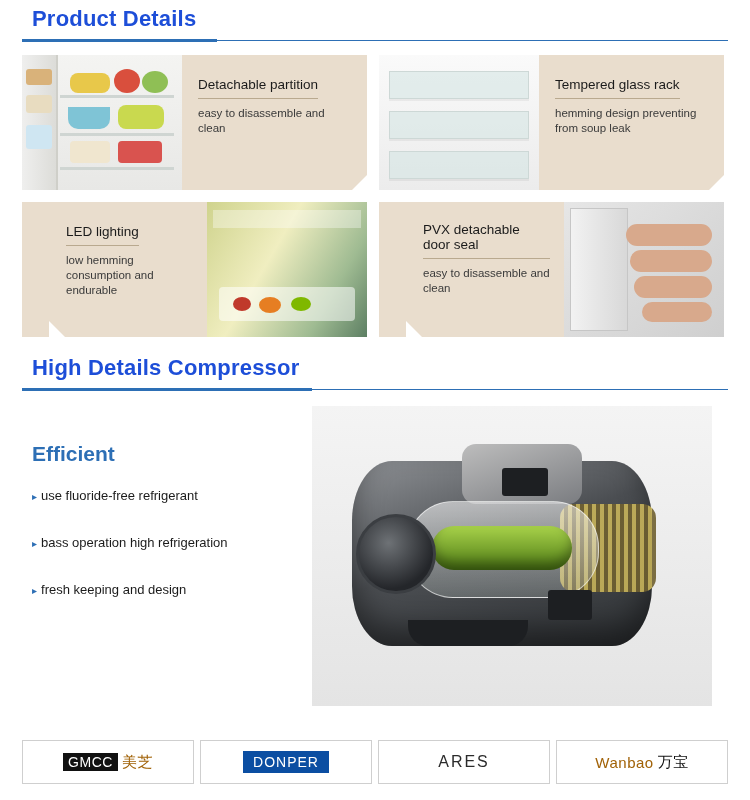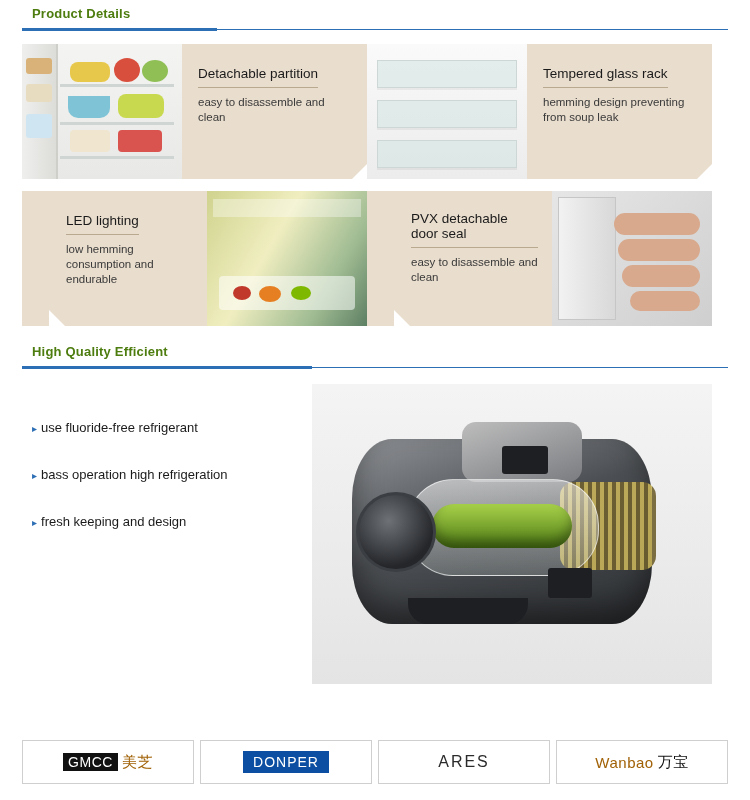--- a/index.html
+++ b/index.html
@@ -19,23 +19,23 @@
     width: 750px;
     height: 800px;
   }
 
   
   .section-head {
     position: relative;
     margin: 0 22px;
   }
   .section-head .title {
-    font-size: 13px;
+    font-size: 22px;
     font-weight: bold;
-    color: #4d7c0f;
+    color: #1d4ed8;
     padding: 6px 10px 8px 10px;
     display: inline-block;
     letter-spacing: .2px;
   }
   .rule-thin {
     height: 1px;
     background: #2d6fb5;
     width: 100%;
   }
   .rule-thick {
@@ -45,20 +45,21 @@
     left: 0;
     bottom: -1px;
   }
 
   
   .features {
     margin: 14px 22px 0 22px;
   }
   .feature-row {
     display: flex;
+    gap: 12px;
     margin-bottom: 12px;
   }
   .feature {
     width: 345px;
     height: 135px;
     position: relative;
     display: flex;
     background: #e9ddcd;
     overflow: hidden;
   }
@@ -345,27 +346,28 @@
             <div class="finger" style="left:70px;top:74px;width:78px;height:22px;"></div>
             <div class="finger" style="left:78px;top:100px;width:70px;height:20px;"></div>
           </div>
         </div>
       </div>
 
     </div>
   </div>
 
   <div class="section-head" style="margin-top:10px;">
-    <div class="title">High Quality Efficient</div>
+    <div class="title">High Details Compressor</div>
     <div class="rule-thin"></div>
     <div class="rule-thick" style="width:290px;"></div>
   </div>
 
   <div class="compressor">
     <div class="eff">
+      <h3>Efficient</h3>
       <ul>
         <li>
           <span class="arrow">▸</span>
           <span>use fluoride-free refrigerant</span>
         </li>
         <li>
           <span class="arrow">▸</span>
           <span>bass operation high refrigeration</span>
         </li>
         <li>

